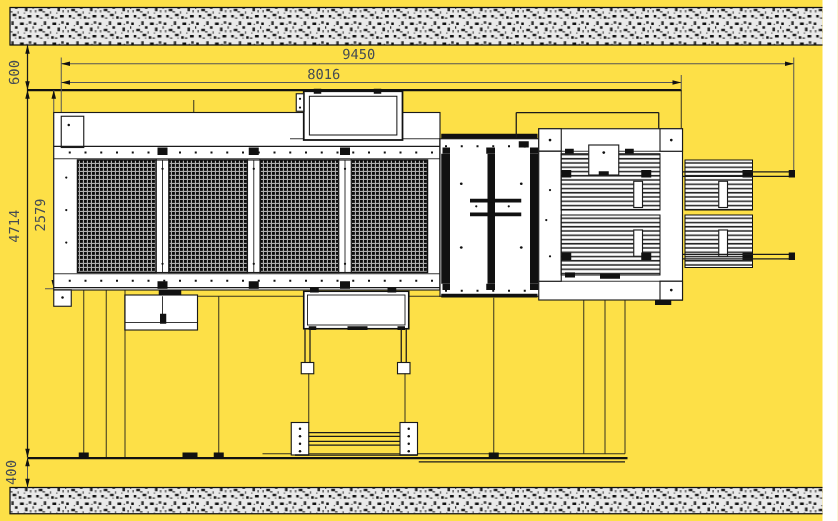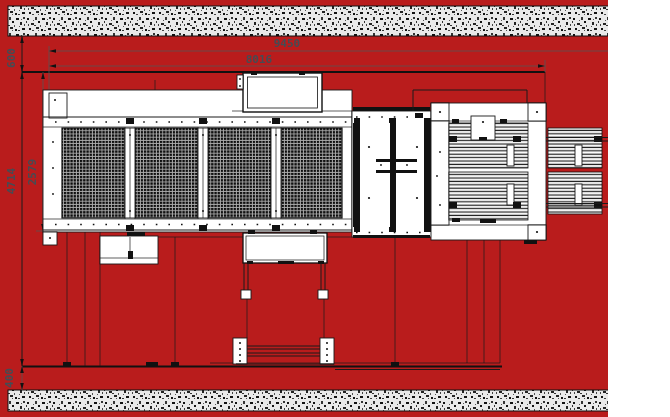--- a/index.html
+++ b/index.html
@@ -1,17 +1,17 @@
 <!DOCTYPE html>
 <html><head>
 <meta charset="utf-8">
 <style>
   html,body{margin:0;padding:0;background:#ffffff;}
-  .viewport{position:relative;width:608px;height:417px;background:#b91c1c;overflow:hidden;
-            font-family:"DejaVu Sans Mono","Liberation Mono",monospace;font-weight:bold;}
+  .viewport{position:relative;width:658px;height:417px;background:#fde047;overflow:hidden;
+            font-family:"DejaVu Sans Mono","Liberation Mono",monospace;}
   svg text{font-family:"DejaVu Sans Mono","Liberation Mono",monospace;
            font-size:11px;fill:#454c54;}
   .ln{stroke:#1a1a1a;stroke-width:1;fill:none;}
   .lnthin{stroke:#1a1a1a;stroke-width:0.7;fill:none;}
   .lnheavy{stroke:#111;stroke-width:1.8;fill:none;}
   .dim{stroke:#555;stroke-width:0.8;fill:none;}
   .blk{fill:#111;stroke:none;}
   .wht{fill:#fff;stroke:#1a1a1a;stroke-width:0.9;}
   .dots{stroke:#111;stroke-width:1.6;stroke-dasharray:1.6 11;fill:none;}
 </style>

